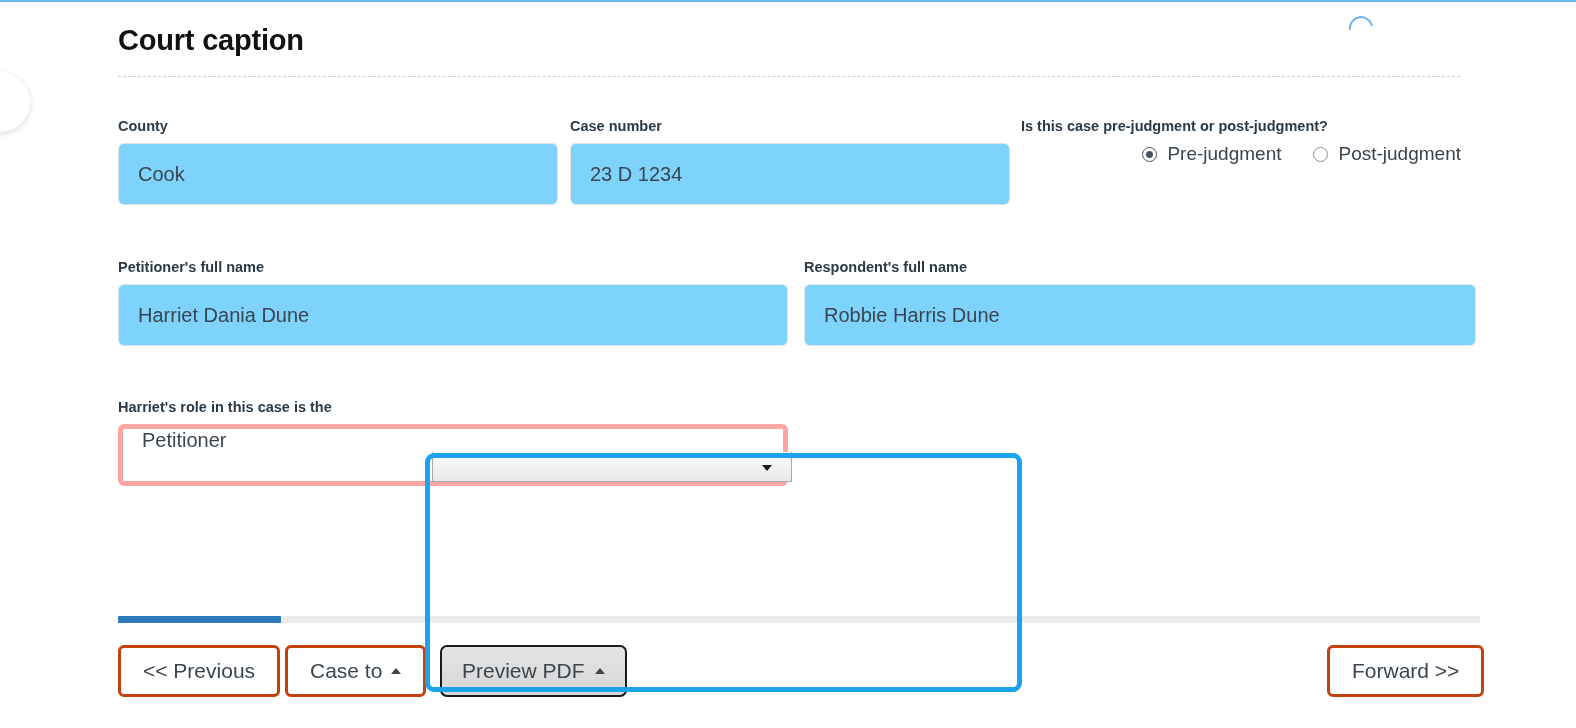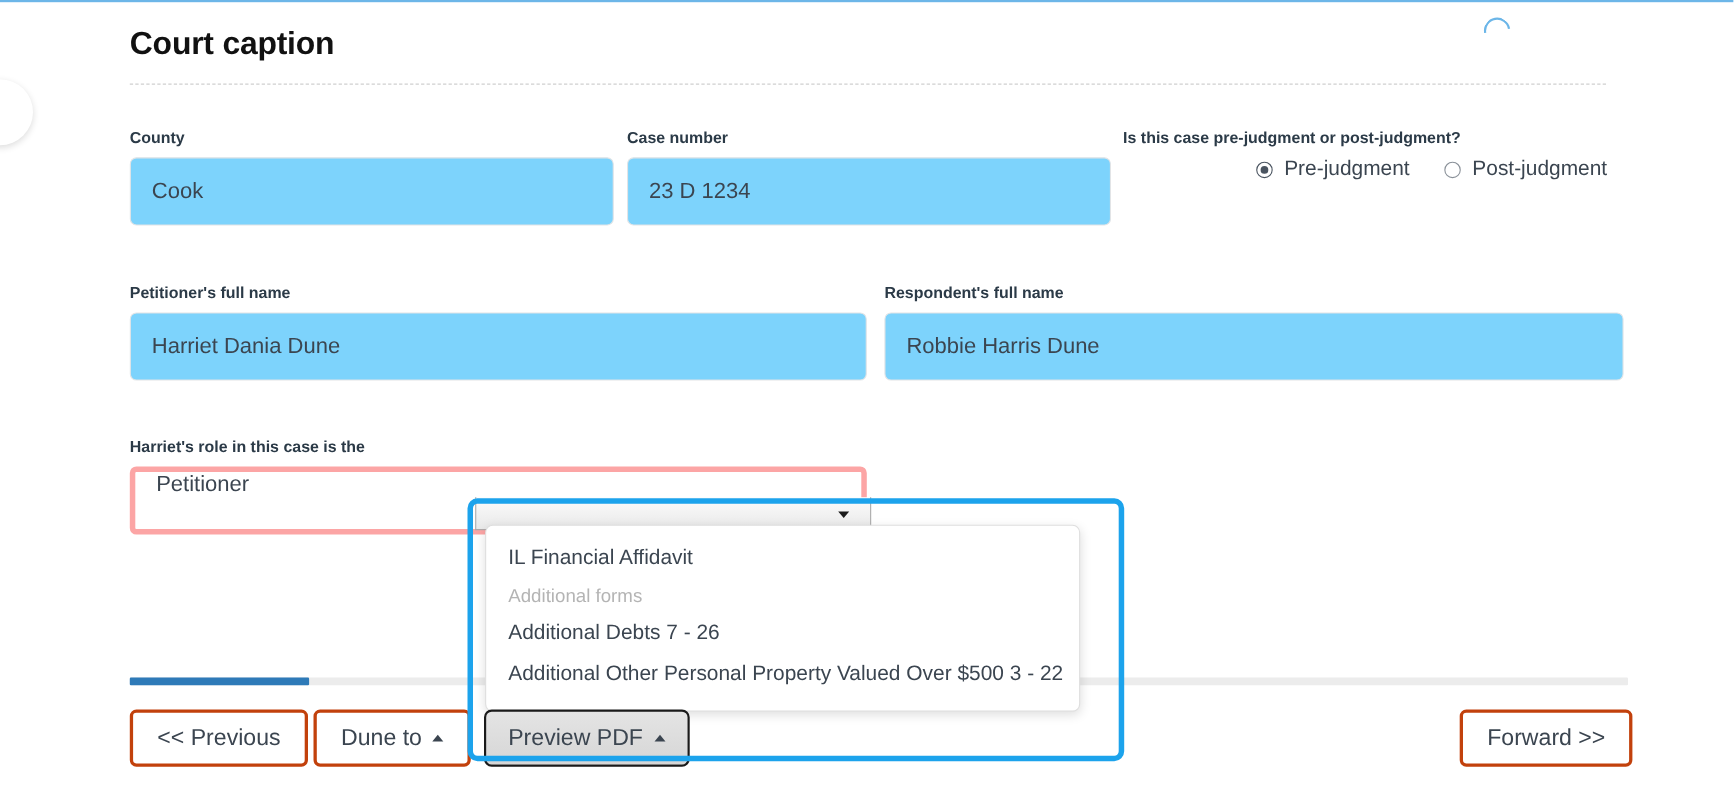--- a/index.html
+++ b/index.html
@@ -356,38 +356,32 @@
 
   <div class="progress-track">
     <div class="progress-fill" id="progress-fill" style="width: 12%;"></div>
   </div>
 
   <button class="btn nav-prev">
     <span>&lt;&lt; Previous</span>
   </button>
 
   <button class="btn nav-jump">
-    <span>Dune to</span>
+    <span>Case to</span>
     <span class="up-caret"></span>
   </button>
 
   <button class="btn nav-fwd">
     <span>Forward &gt;&gt;</span>
   </button>
 
   <div class="native-select">
     <span class="caret"></span>
   </div>
 
-  <div class="dropdown-menu">
-    <div class="dd-item">IL Financial Affidavit</div>
-    <div class="dd-group">Additional forms</div>
-    <div class="dd-item">Additional Debts 7 - 26</div>
-    <div class="dd-item">Additional Other Personal Property Valued Over $500 3 - 22</div>
-  </div>
 
   <button class="preview-btn">
     <span>Preview PDF</span>
     <span class="up-caret"></span>
   </button>
 
   <div class="highlight-box"></div>
 
 </div>
 

